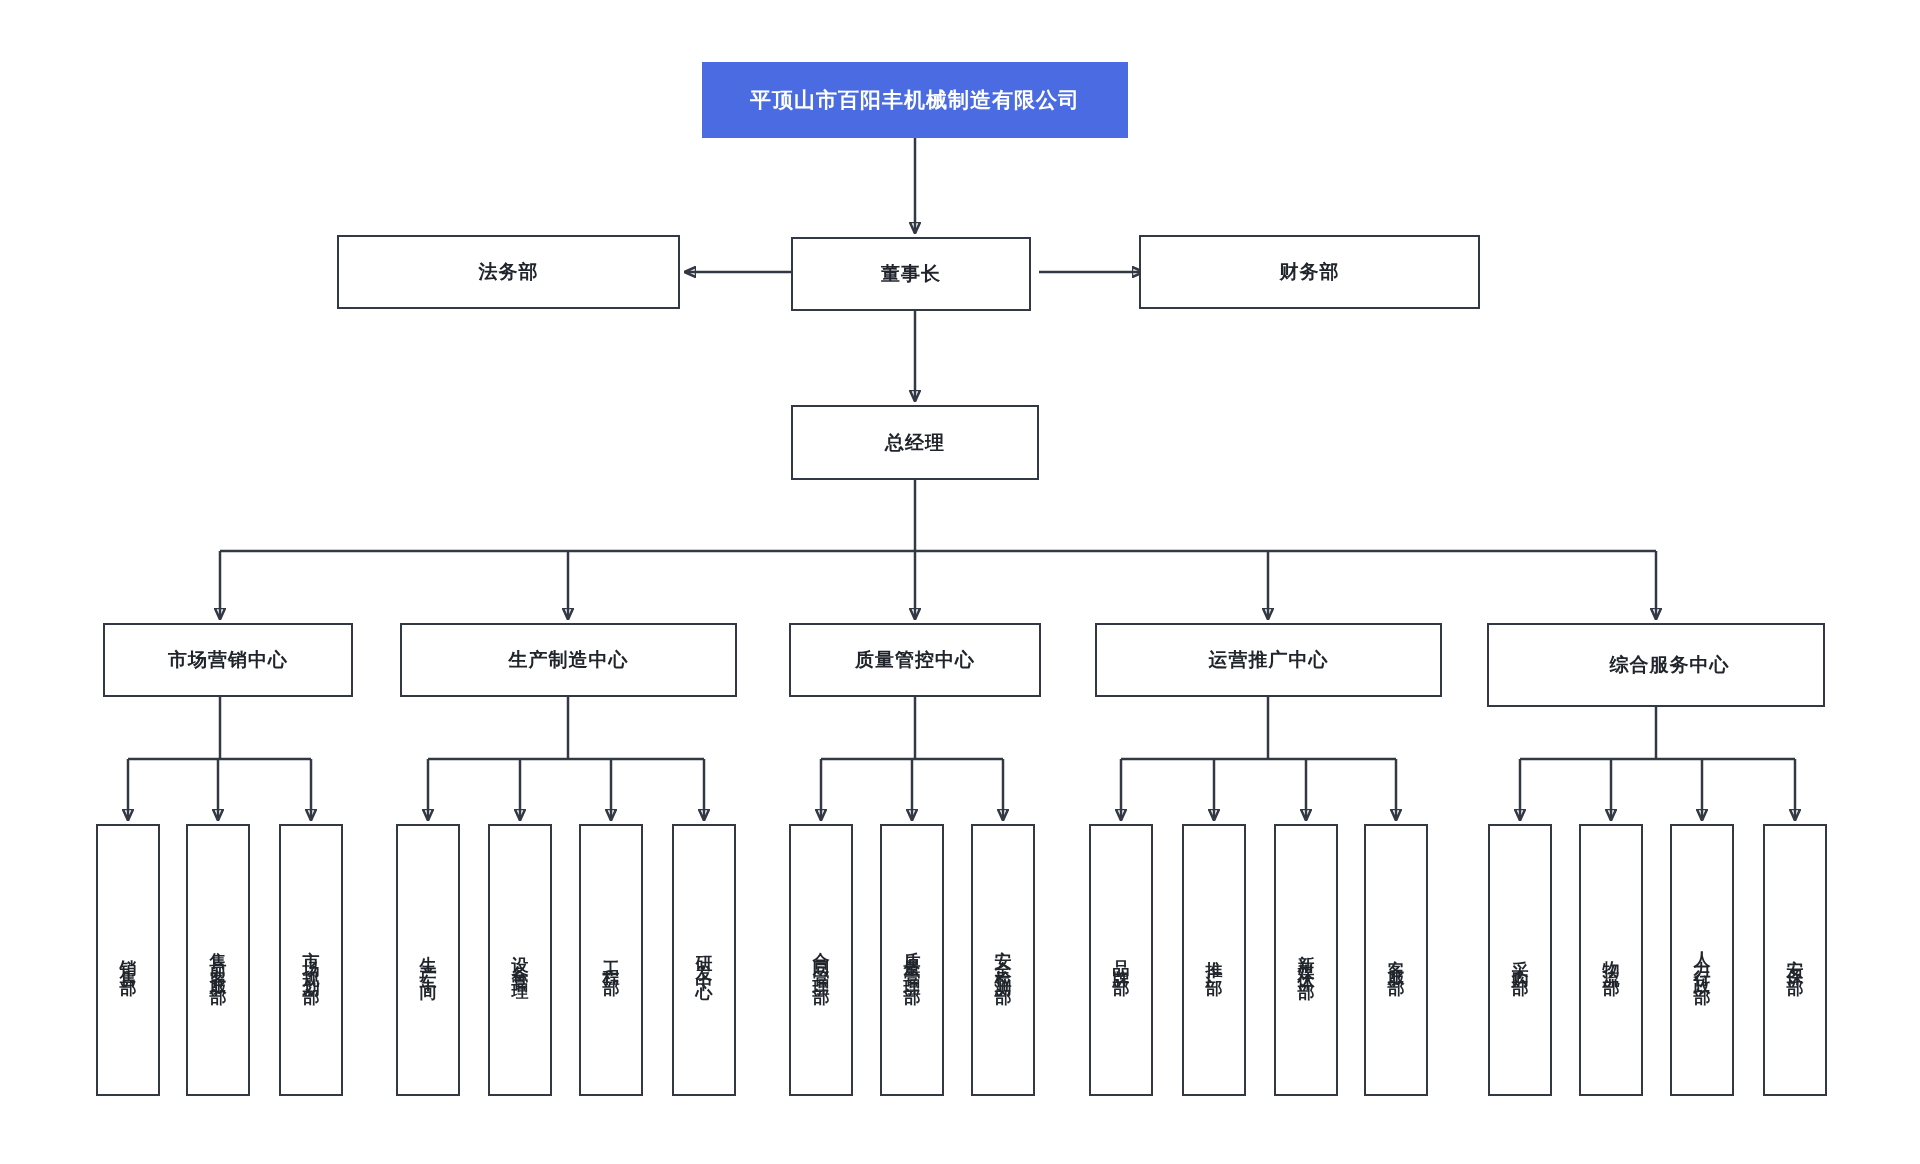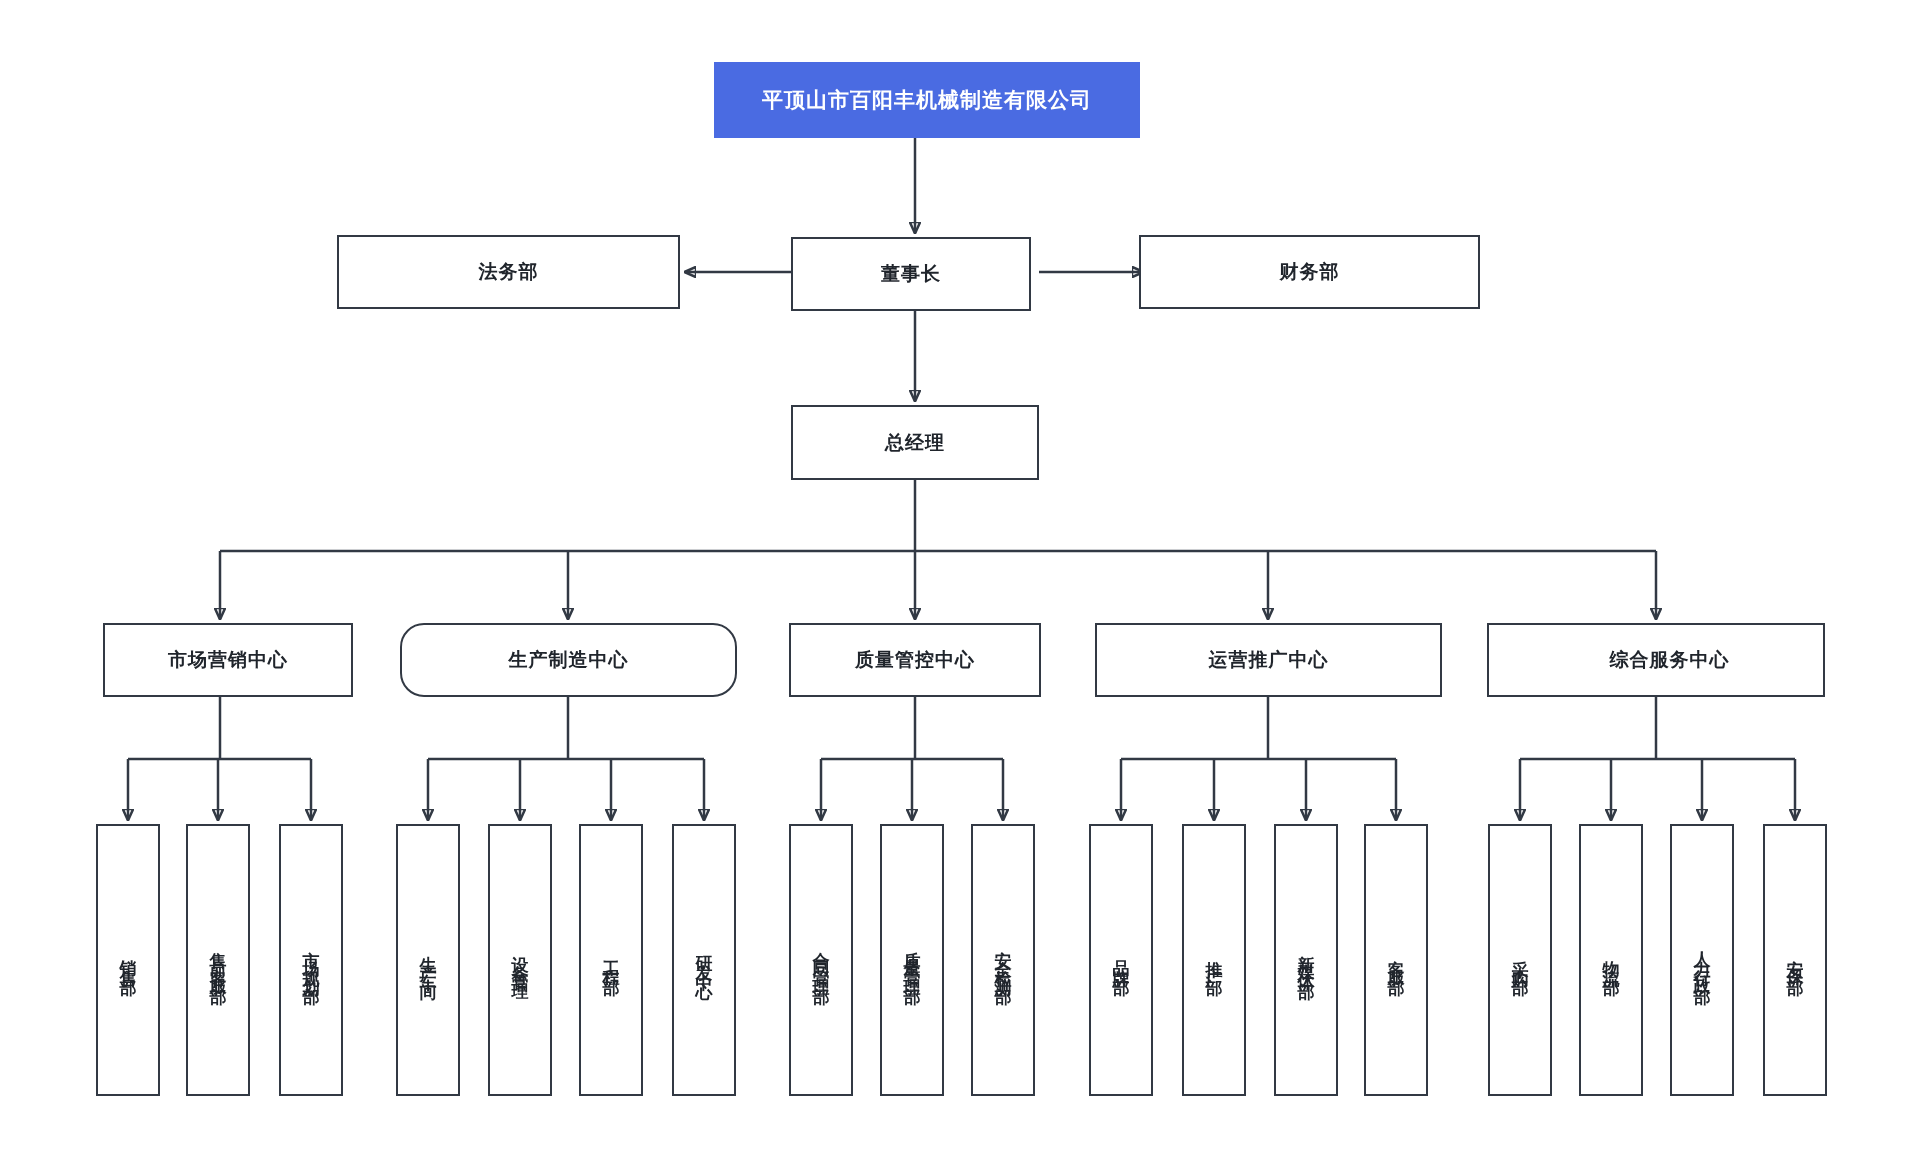--- a/index.html
+++ b/index.html
@@ -35,21 +35,20 @@
     font-weight:bold;
     font-size:19px;
     letter-spacing:1px;
   }
   .node.root{
     background:var(--root-bg);
     border:none;
     color:var(--root-text);
     font-size:21px;
     letter-spacing:1px;
-    margin-left:12px;
   }
   .leaf{
     position:absolute;
     width:64px;
     height:272px;
     background:#ffffff;
     border:2px solid var(--box-border);
     display:flex;
     align-items:center;
     justify-content:center;
@@ -127,24 +126,24 @@
 
   <div class="node root" style="left:702px;top:62px;width:426px;height:76px;">平顶山市百阳丰机械制造有限公司</div>
 
   <div class="node" style="left:337px;top:235px;width:343px;height:74px;text-align:center;">法务部</div>
   <div class="node" style="left:791px;top:237px;width:240px;height:74px;">董事长</div>
   <div class="node" style="left:1139px;top:235px;width:341px;height:74px;">财务部</div>
 
   <div class="node" style="left:791px;top:405px;width:248px;height:75px;font-family:Liberation Mono, monospace;">总经理</div>
 
   <div class="node" style="left:103px;top:623px;width:250px;height:74px;">市场营销中心</div>
-  <div class="node" style="left:400px;top:623px;width:337px;height:74px;border-radius:24px;">生产制造中心</div>
+  <div class="node" style="left:400px;top:623px;width:337px;height:74px;">生产制造中心</div>
   <div class="node" style="left:789px;top:623px;width:252px;height:74px;">质量管控中心</div>
   <div class="node" style="left:1095px;top:623px;width:347px;height:74px;">运营推广中心</div>
-  <div class="node" style="left:1487px;top:623px;width:338px;height:74px;padding-left:27px;">综合服务中心</div>
+  <div class="node" style="left:1487px;top:623px;width:338px;height:84px;padding-left:27px;">综合服务中心</div>
 
   <div class="leaf" style="left:96px;top:824px;">
     <span class="vtext">销售部</span>
     </div>
   <div class="leaf" style="left:186px;top:824px;">
     <span class="vtext">售前客服部</span>
     </div>
   <div class="leaf" style="left:279px;top:824px;">
     <span class="vtext">市场规划部</span>
     </div>

